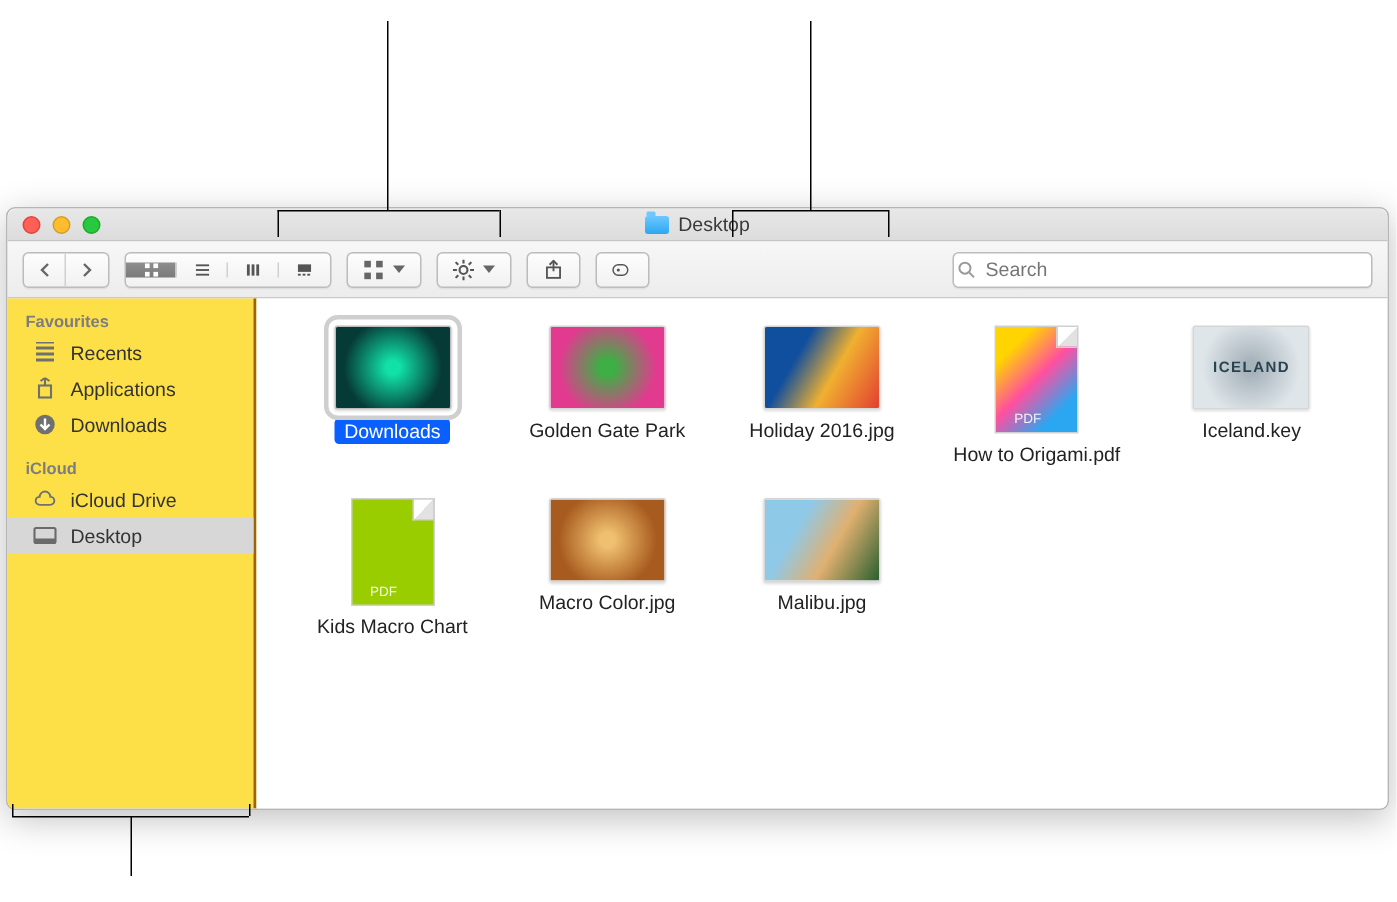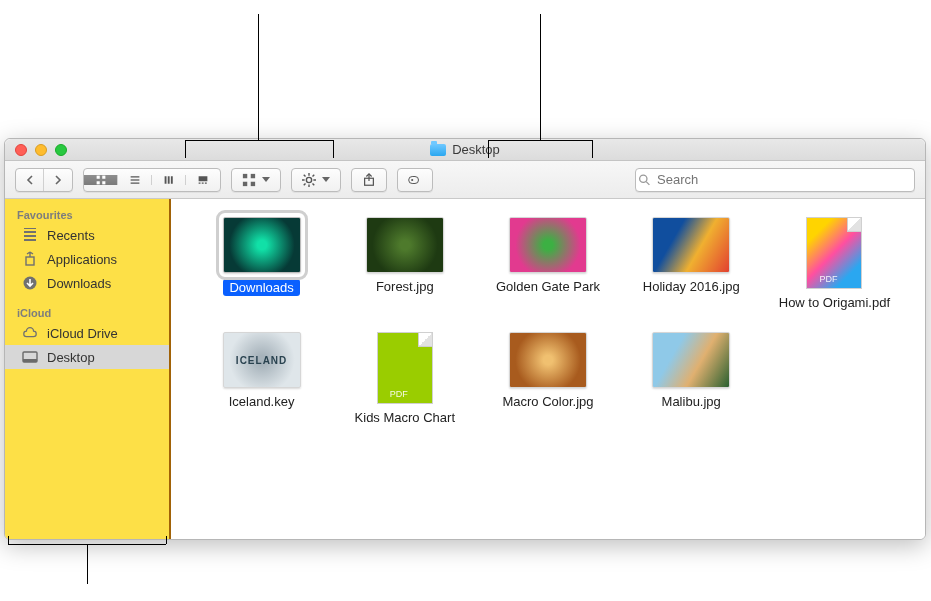--- a/index.html
+++ b/index.html
@@ -318,24 +318,20 @@
       </div>
     </div>
 
     <div class="main">
       <div class="grid" id="file-grid">
           <div class="file">
             <div class="thumb selected-ring" style="background: radial-gradient(circle, rgb(17, 224, 167) 10%, rgb(6, 58, 54) 70%);"></div>
             <span class="label selected">Downloads</span>
           </div>
           <div class="file">
-            <div class="thumb" style="background: radial-gradient(circle, rgb(78, 122, 44) 10%, rgb(30, 58, 18) 70%);"></div>
-            <span class="label">Forest.jpg</span>
-          </div>
-          <div class="file">
             <div class="thumb" style="background: radial-gradient(circle, rgb(60, 176, 67) 10%, rgb(226, 58, 143) 70%);"></div>
             <span class="label">Golden Gate Park</span>
           </div>
           <div class="file">
             <div class="thumb" style="background: linear-gradient(120deg, rgb(16, 78, 158) 30%, rgb(240, 176, 48) 60%, rgb(226, 64, 48));"></div>
             <span class="label">Holiday 2016.jpg</span>
           </div>
           <div class="file">
             <div class="pdf-doc" style="background: linear-gradient(135deg, rgb(255, 212, 0) 20%, rgb(255, 79, 160) 50%, rgb(42, 167, 240) 80%);">
               <div class="pdf-fold"></div>

